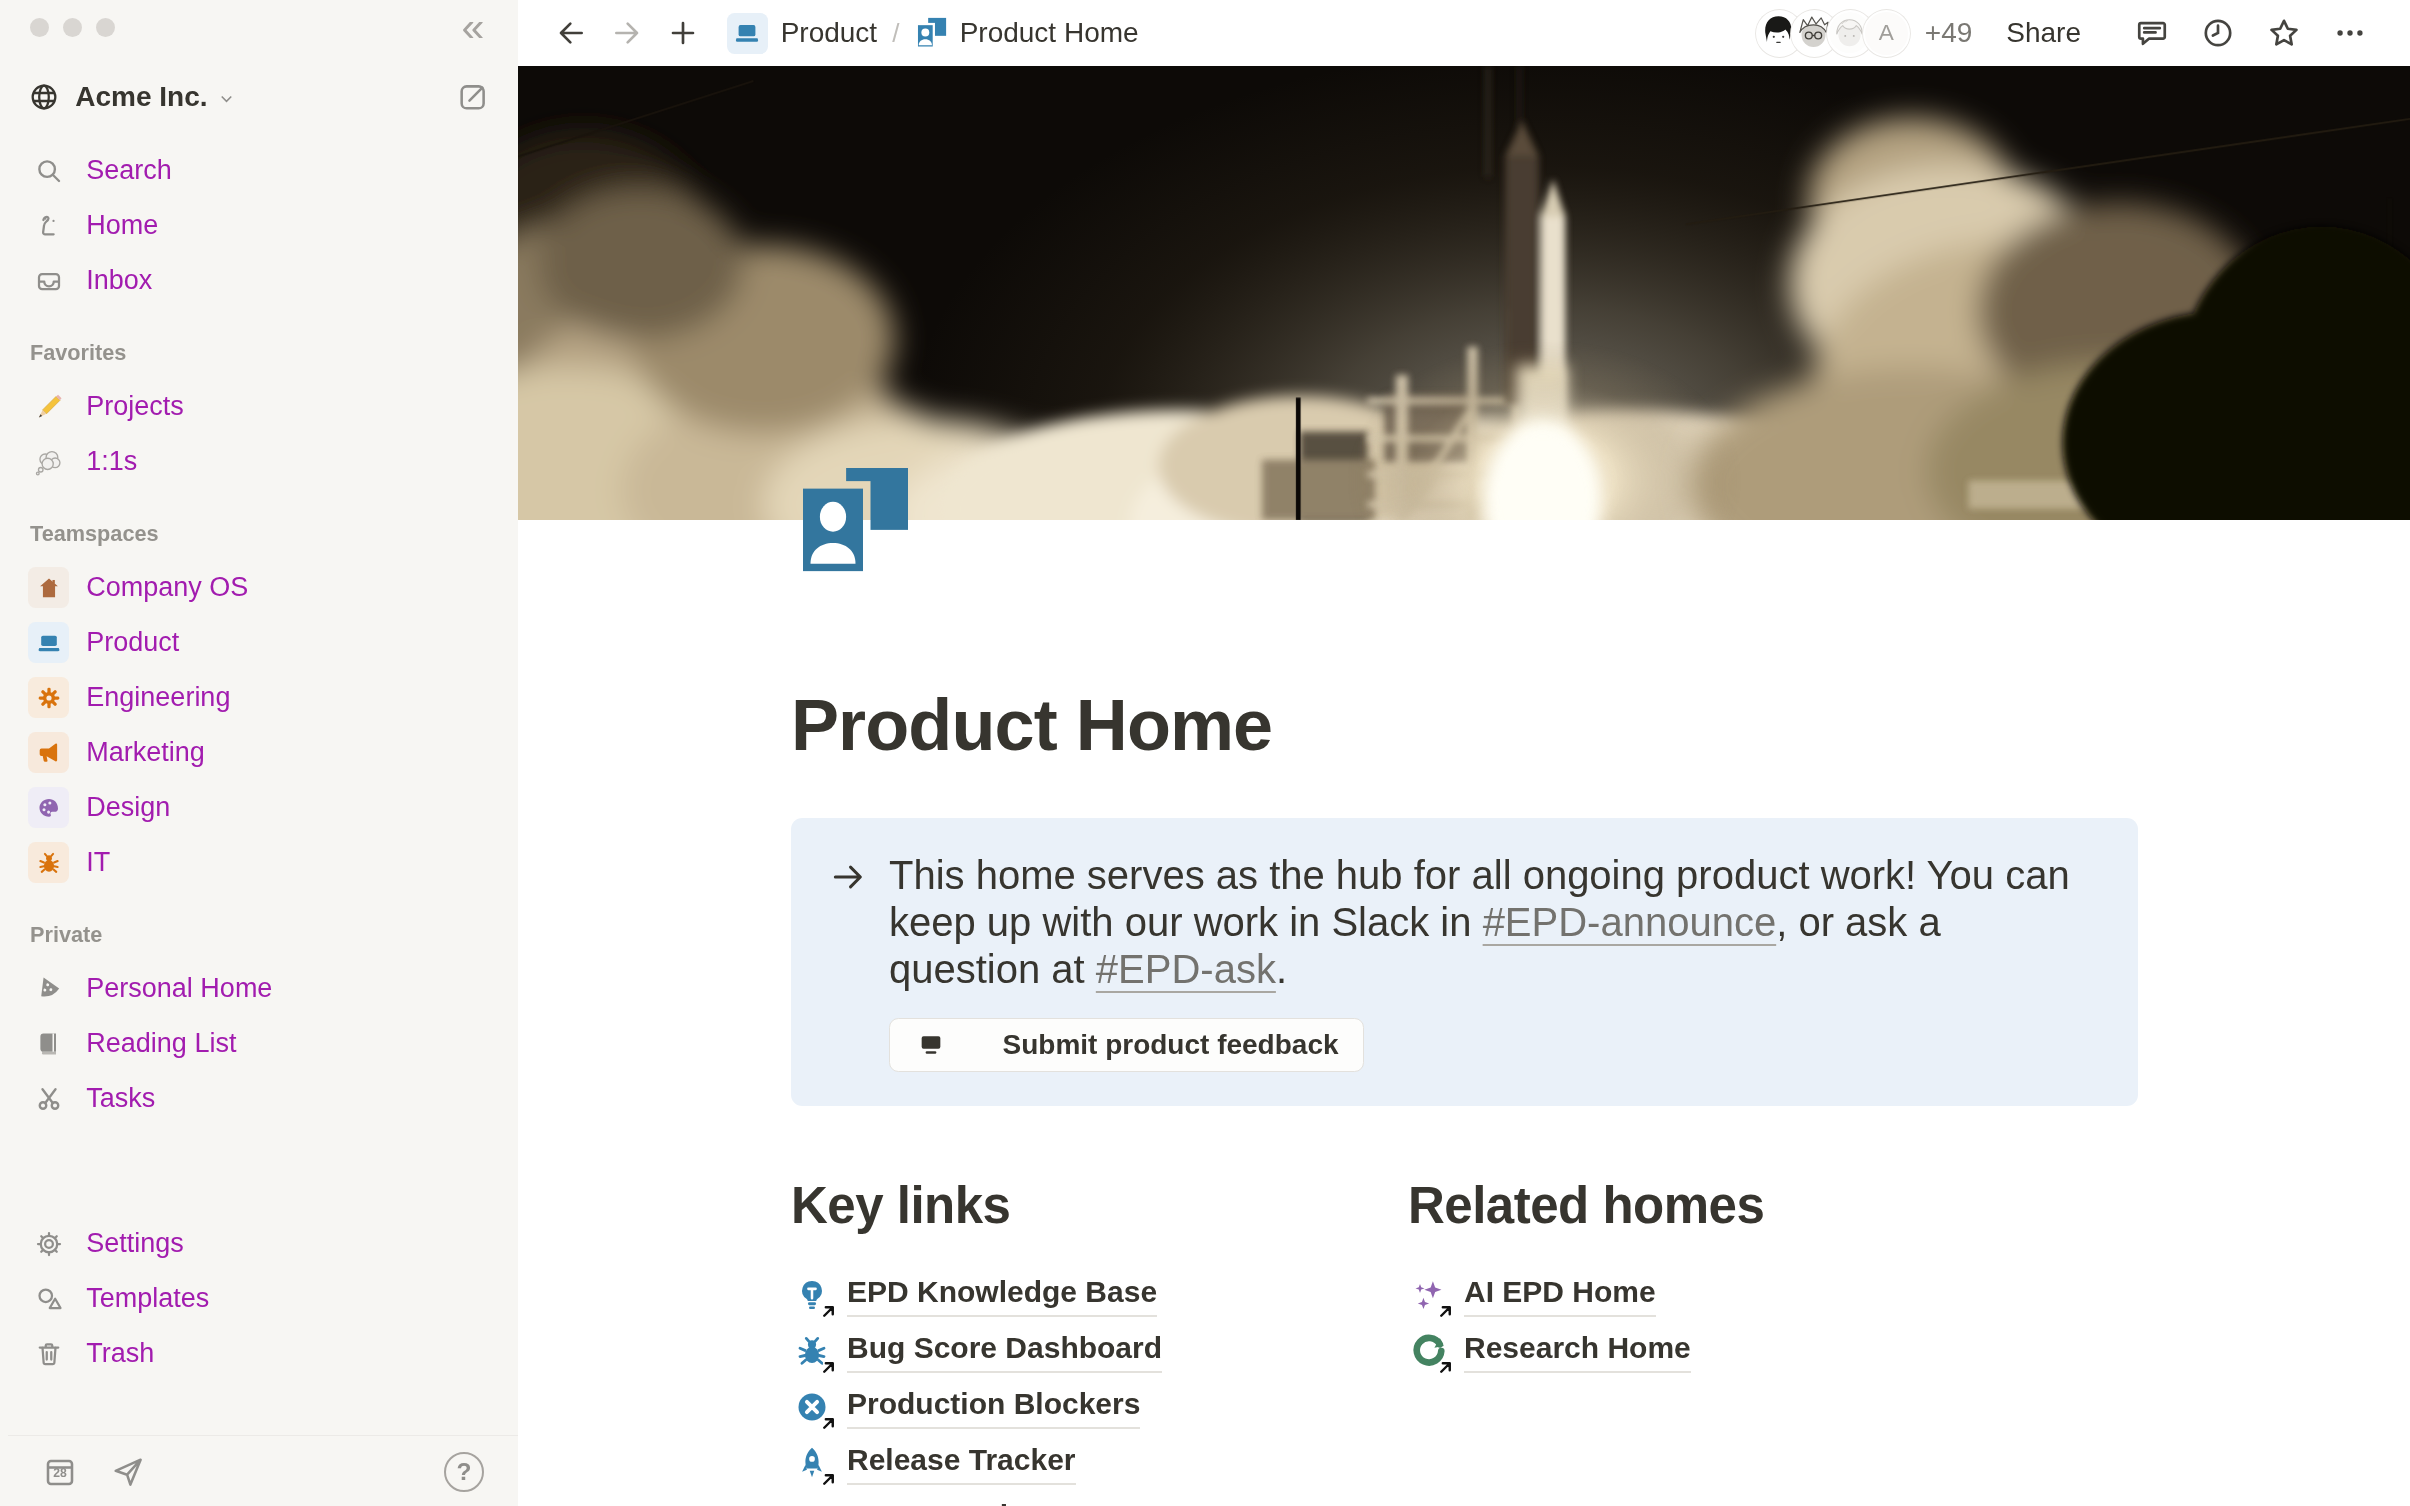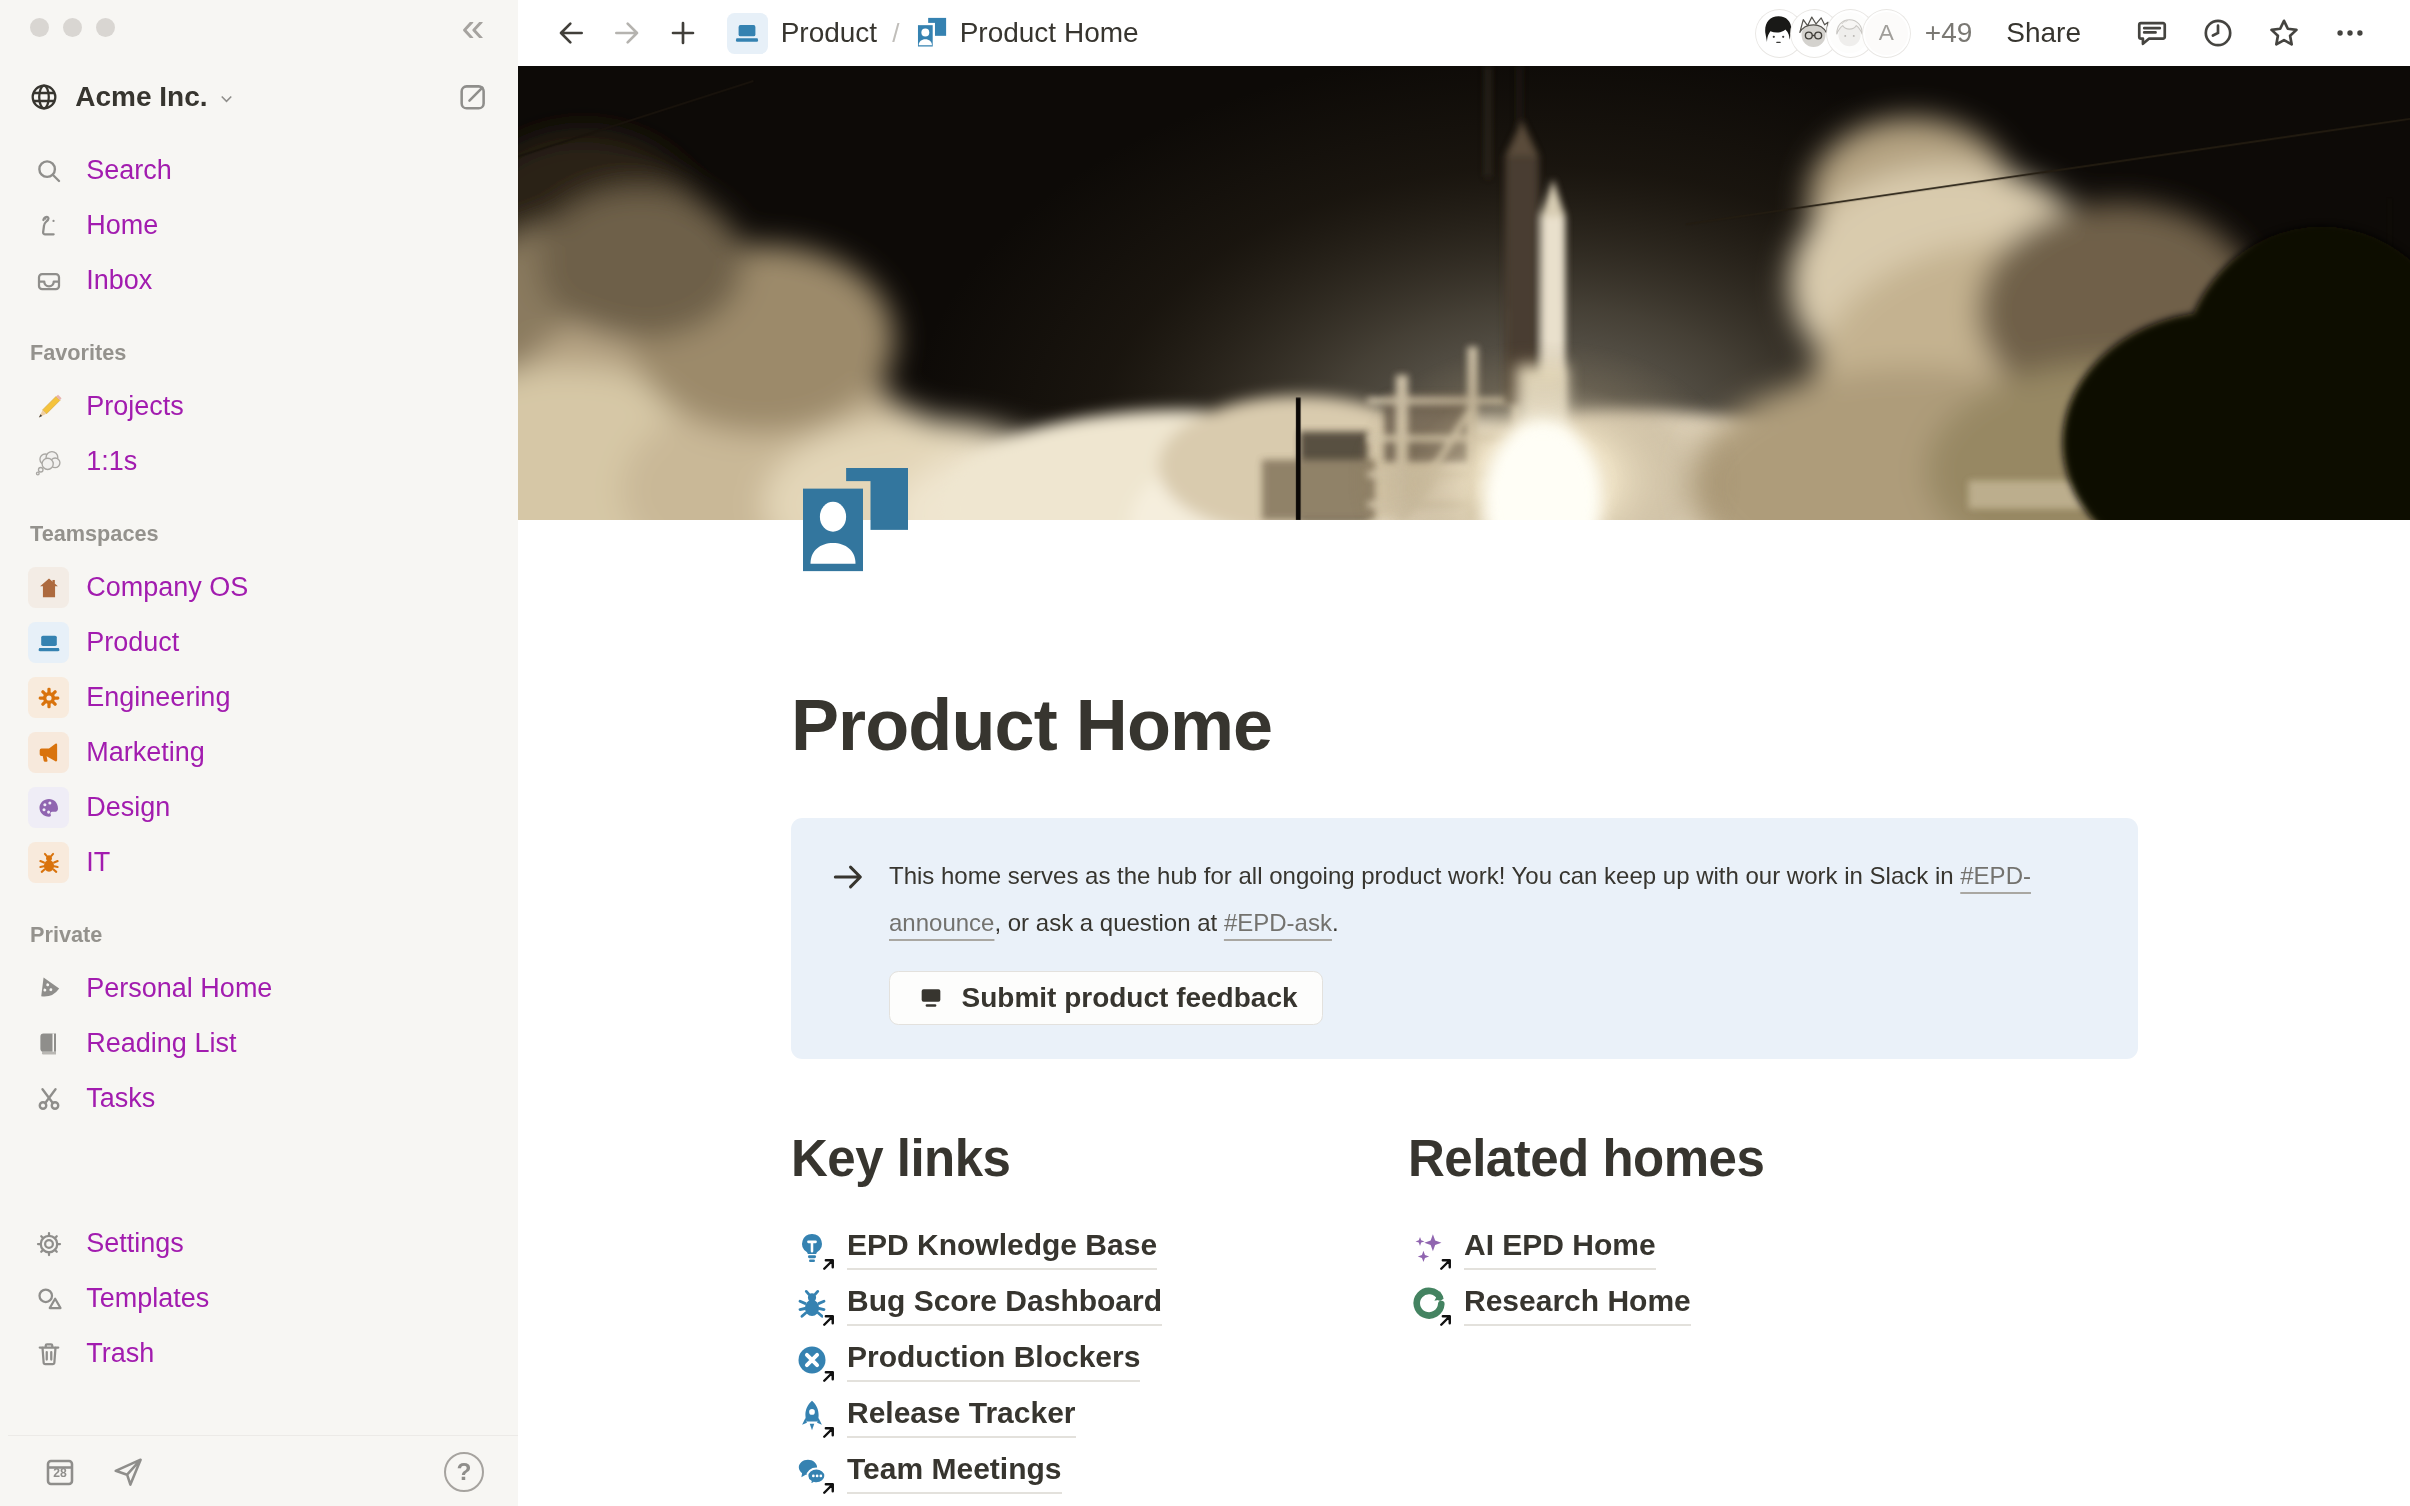--- a/index.html
+++ b/index.html
@@ -48,23 +48,23 @@
   .cover { position:relative; height:454px; overflow:hidden; background:#0d0a07; }
   .cover svg { display:block; width:100%; height:100%; }
 
   .page-icon { position:absolute; left:285px; top:468px; z-index:6; }
 
   .page-body { width:1347px; margin-left:273px; }
   .page-title { margin-top:168px; font-size:72px; font-weight:700; letter-spacing:-0.9px; color:#37352F; line-height:75px; }
 
   .callout { margin-top:55px; background:#EAF1F9; border-radius:11.3px; padding:34px 38px; display:flex; }
   .callout-ico { width:41px; min-width:41px; margin-right:19px; padding-top:5.6px; color:#37352F; }
-  .callout-text { font-size:24px; line-height:47px; color:#37352F; }
+  .callout-text { font-size:40px; line-height:47px; color:#37352F; }
   .slack-link { color:#73726E; text-decoration:underline; text-decoration-color:#A9A7A2; text-decoration-thickness:1.9px; text-underline-offset:7.5px; }
-  .callout-btn { margin-top:24.5px; display:inline-flex; align-items:center; background:#FDFDFC; border:1.9px solid #E3E1DD; border-radius:9.4px; padding:10.4px 24.5px; font-size:28px; font-weight:600; color:#37352F; }
+  .callout-btn { margin-top:24.5px; display:inline-flex; align-items:center; background:#FDFDFC; border:1.9px solid #E3E1DD; border-radius:9.4px; padding:10.4px 24.5px; font-size:28px; font-weight:600; color:#37352F;gap:41px; }
   .callout-btn .bico { display:flex; margin-right:15px; }
 
   .cols { display:flex; margin-top:70px; }
   .col { width:617px; }
   .col + .col { }
   .col h2 { font-size:51px; font-weight:700; letter-spacing:-0.5px; color:#37352F; margin-bottom:32px; }
   .plink { display:flex; align-items:center; height:56px; }
   .plink .pico { position:relative; width:41px; min-width:41px; height:41px; display:flex; align-items:center; justify-content:center; margin-right:15px; }
   .plink .arrow-badge { position:absolute; right:-4.7px; bottom:-3.8px; display:flex; }
   .plink .ptext { font-size:30px; font-weight:600; color:#37352F; border-bottom:2.8px solid #E3E1DC; padding-bottom:3.8px; line-height:38px; }

